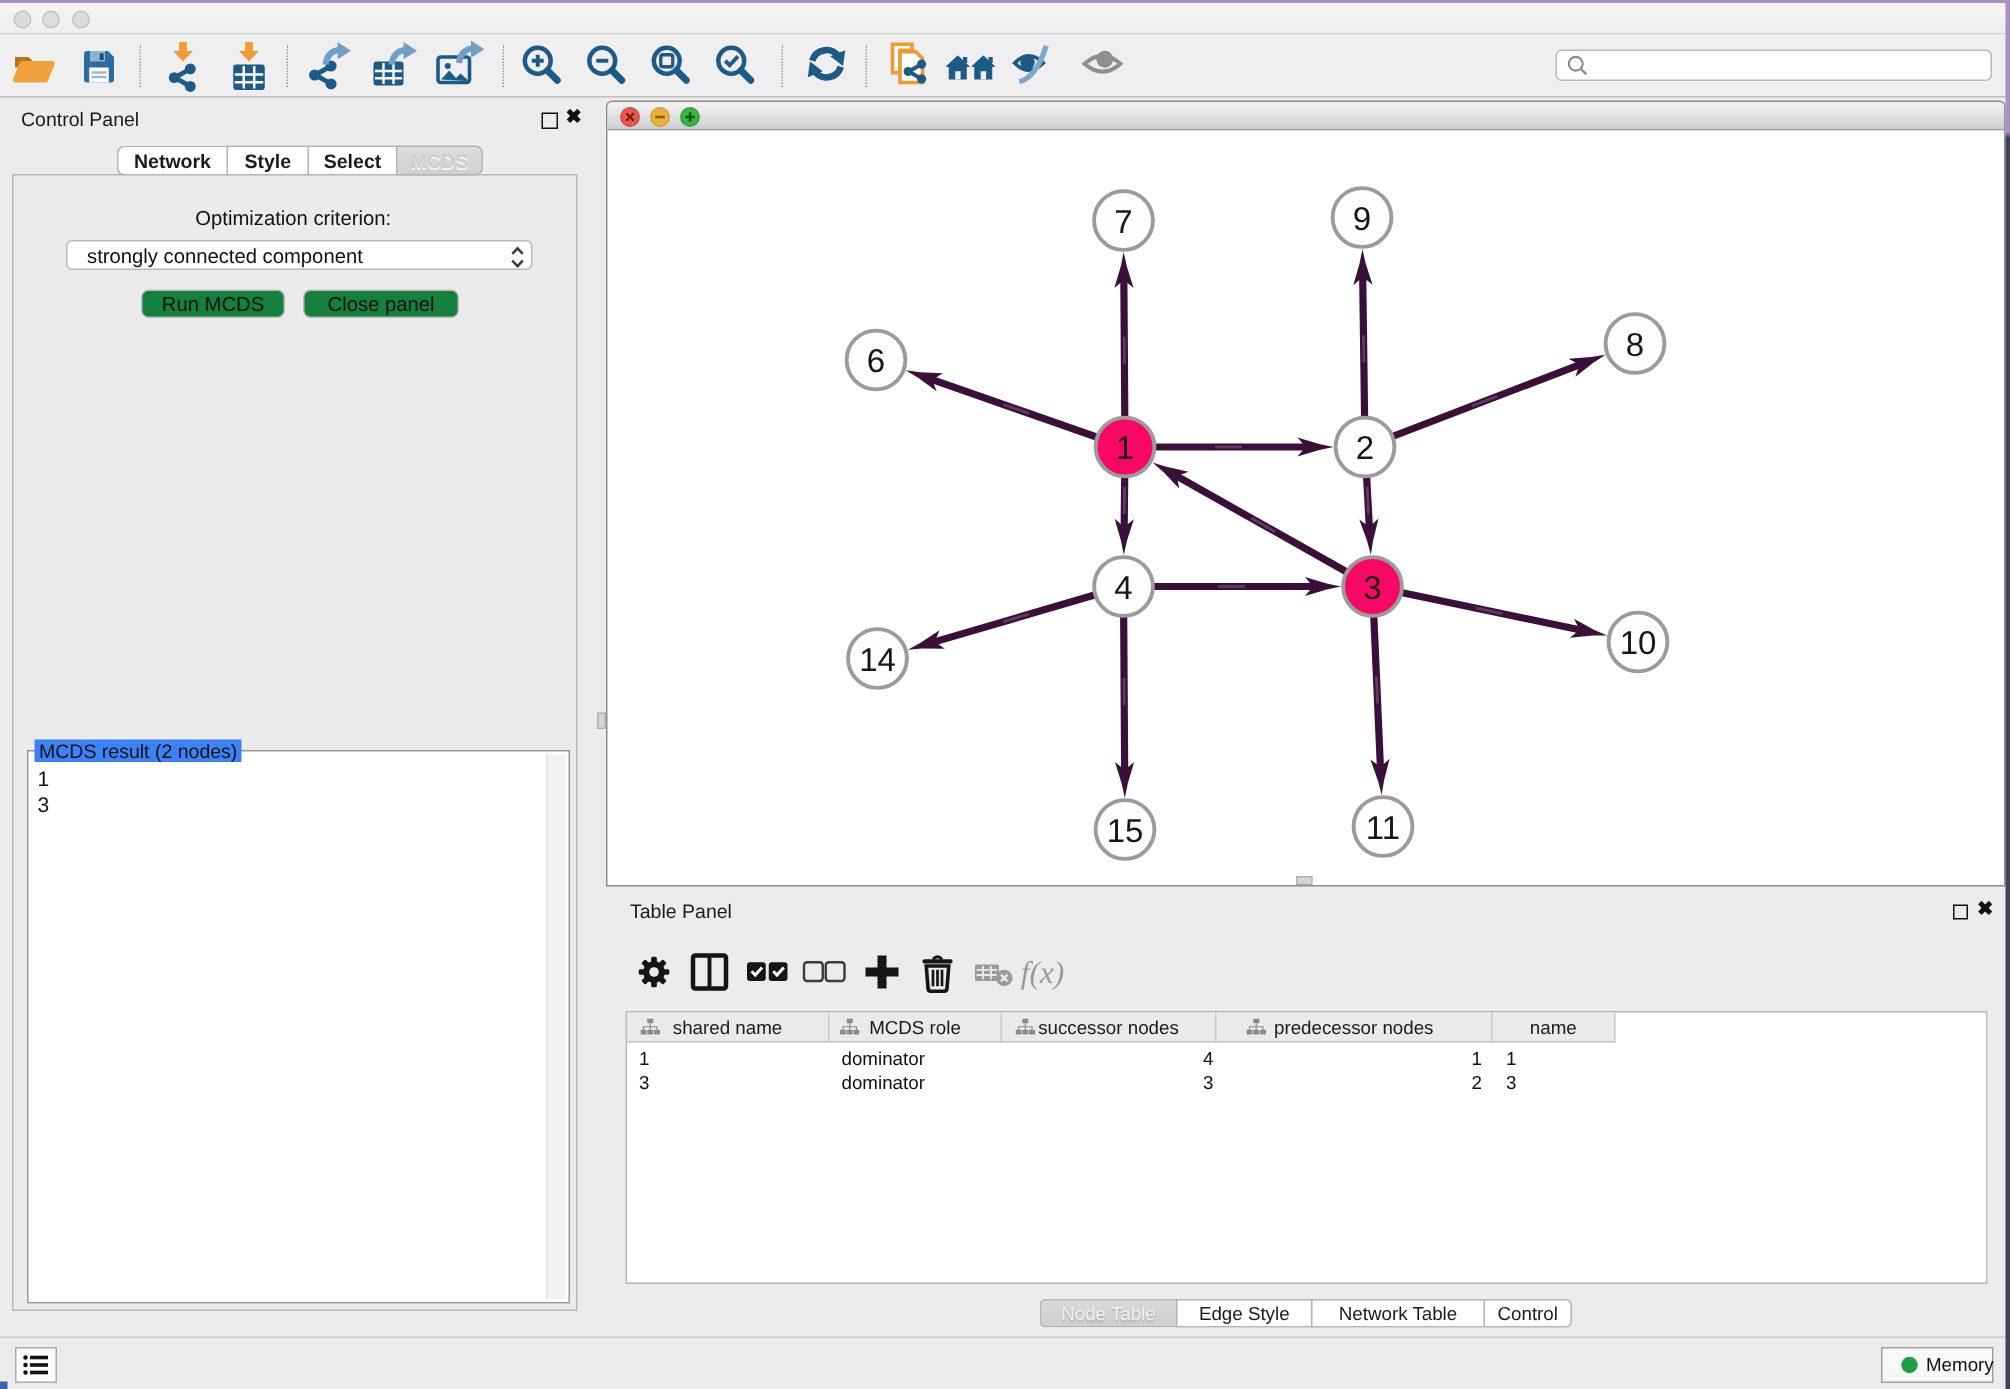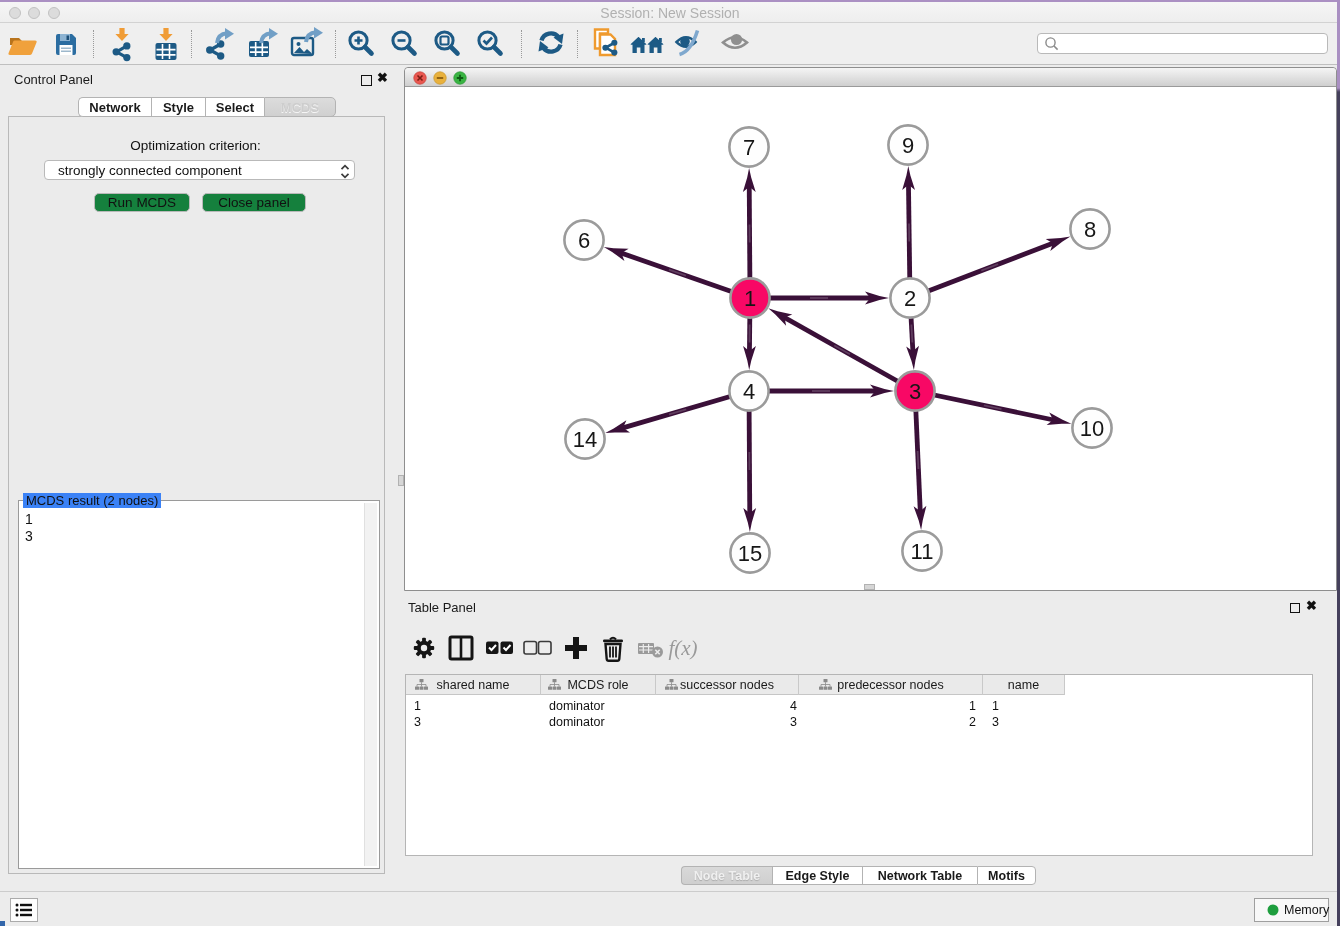--- a/index.html
+++ b/index.html
@@ -38,48 +38,47 @@
 #mcds-legend { left:4px; top:-8px; padding:0 3px; background:#3b82f6; font-size:13px; color:#111; }
 #mcds-text { left:6px; top:10px; font-size:14px; color:#111; line-height:17px; }
 #mcds-scroll { right:2px; top:2px; width:13px; height:363px; background:#f2f2f2; border-left:1px solid #e0e0e0; }
 
 
 #netwin { left:404px; top:67px; width:933px; height:524px; background:#fff; border:1px solid #8e8e8e; border-radius:4px 4px 0 0;  }
 #net-header { left:0; top:0; width:931px; height:19px; background:linear-gradient(#f5f5f5,#cfcfcf); border-bottom:1px solid #9a9a9a; border-radius:4px 4px 0 0; }
 #net-title { width:100%; top:2px; text-align:center; font-size:13px; font-weight:bold; color:#1a1a1a; }
 
 
-#tpanel { left:392px; top:596px; width:933px; height:290px; background:#ececec; }
+#tpanel { left:404px; top:596px; width:933px; height:290px; background:#ececec; }
 #tp-title { left:16px; top:4px; font-size:13px; color:#1a1a1a; }
 #tp-max { left:898px; top:7px; width:10px; height:10px; border:1.5px solid #111; }
 #tp-x { left:914px; top:2px; font-size:13px; font-weight:bold; color:#111; }
 #tp-table { left:13px; top:78px; width:908px; height:182px; background:#fff; border:1px solid #b5b5b5; }
 #tp-header { left:0; top:0; height:20px; background:#eaeaea; border-bottom:1px solid #c6c6c6; font-size:12.5px; color:#1a1a1a; }
 .thcell { position:absolute; top:0; height:20px; border-right:1px solid #c9c9c9; text-align:center; padding-top:3px; }
 .trow { position:absolute; font-size:12.5px; color:#111; height:16px; }
 .tcell { position:absolute; }
-#tp-tabs { left:289px; top:270px; height:19px; display:flex; font-size:12.5px; font-weight:bold; }
+#tp-tabs { left:289px; top:270px; height:19px; display:flex; font-size:12.5px; font-weight:normal; }
 .tptab { padding-top:2px; text-align:center; background:#fff; border:1px solid #b3b3b3; border-right:none; color:#1a1a1a; }
 .tptab.first { border-radius:4px 0 0 4px; background:linear-gradient(#d9d9d9,#cfcfcf); color:#f0f0f0; text-shadow:0 1px 1px #aaa; }
 .tptab.last { border-radius:0 4px 4px 0; border-right:1px solid #b3b3b3; }
 
 
 #statusbar { left:0; top:891px; width:1340px; height:35px; background:#ececec; border-top:1px solid #cccccc; }
 #list-btn { left:10px; top:6px; width:28px; height:24px; background:#fdfdfd; border:1px solid #ababab; }
 #mem-btn { left:1254px; top:6px; width:75px; height:24px; background:#f8f8f8; border:1px solid #9f9f9f; font-size:12.5px; color:#111; }
 #rightedge { left:1337px; top:0; width:3px; height:926px; background:linear-gradient(#a98fc2 0px,#a98fc2 88px,#45405c 92px,#45405c 926px); }
 </style>
 </head>
 <body>
 
 <div class="abs" id="titlebar">
   <div class="abs tl-gray" style="left:9px;"></div>
   <div class="abs tl-gray" style="left:28px;"></div>
   <div class="abs tl-gray" style="left:48px;"></div>
-  <div class="abs" id="title-text">Session: New Session</div>
 </div>
 <div class="abs" id="purpletop"></div>
 
 <div class="abs" id="toolbar">
   <svg class="abs ticon" style="left:5px;top:3px;" width="34" height="38" viewBox="0 0 34 38">
 <path d="M5 12 h9 l3 3 h11 v4 H5 z" fill="#b9741c"></path>
 <path d="M5 29 a1.5 1.5 0 0 1 -1.4-2 L8 16 a2 2 0 0 1 1.9-1.4 h20.2 a1.5 1.5 0 0 1 1.4 2 L27 27.6 a2 2 0 0 1 -1.9 1.4 z" fill="#f0a13c"></path>
 </svg>
   <svg class="abs ticon" style="left:49px;top:3px;" width="34" height="38" viewBox="0 0 34 38">
 <path d="M7 10 a2 2 0 0 1 2-2 h14 l4 4 v15 a2 2 0 0 1 -2 2 H9 a2 2 0 0 1 -2-2 z" fill="#2b6da1"></path>
@@ -211,21 +210,21 @@
 
 <div class="abs" id="cpanel">
   <div class="abs" id="cp-title">Control Panel</div>
   <div class="abs" id="cp-max"></div>
   <div class="abs" id="cp-x">✖</div>
   <div class="abs" id="cp-box"></div>
   <div class="abs" id="cp-tabs">
     <div class="cptab first" style="width:73px;">Network</div>
     <div class="cptab" style="width:54px;">Style</div>
     <div class="cptab" style="width:59px;">Select</div>
-    <div class="cptab last" style="width:72px;">MCDS</div>
+    <div class="cptab last" style="width:58px;">MCDS</div>
   </div>
   <div class="abs" style="left:8px; top:50px; width:377px;">
     <div class="abs" id="opt-label">Optimization criterion:</div>
     <div class="abs" id="opt-select">strongly connected component
       <svg class="abs" id="opt-chevron" width="12" height="15" viewBox="0 0 12 15">
           <path d="M2.5 5.2 L6 1.6 L9.5 5.2 M2.5 9.8 L6 13.4 L9.5 9.8" fill="none" stroke="#3c3c3c" stroke-width="1.7"></path>
         </svg>
     </div>
     <div class="abs cbtn" id="btn-run">Run MCDS</div>
     <div class="abs cbtn" id="btn-close">Close panel</div>
@@ -432,21 +431,21 @@
       <span class="tcell" style="left:570px; width:0;">
           <span style="position:absolute; right:0;">2</span>
         </span>
       <span class="tcell" style="left:586px;">3</span>
     </div>
   </div>
   <div class="abs" id="tp-tabs">
     <div class="tptab first" style="width:91px;">Node Table</div>
     <div class="tptab" style="width:90px;">Edge Style</div>
     <div class="tptab" style="width:115px;">Network Table</div>
-    <div class="tptab last" style="width:59px;">Motifs</div>
+    <div class="tptab last" style="width:59px;">Control</div>
   </div>
 </div>
 
 <div class="abs" id="statusbar">
   <div class="abs" id="list-btn">
     <svg width="18" height="16" viewBox="0 0 18 16" style="position:absolute;left:4px;top:3px;">
       <circle cx="2" cy="3" r="1.5" fill="#111"></circle>
         <rect x="5" y="1.8" width="12" height="2.4" fill="#111"></rect>
       <circle cx="2" cy="8" r="1.5" fill="#111"></circle>
         <rect x="5" y="6.8" width="12" height="2.4" fill="#111"></rect>

